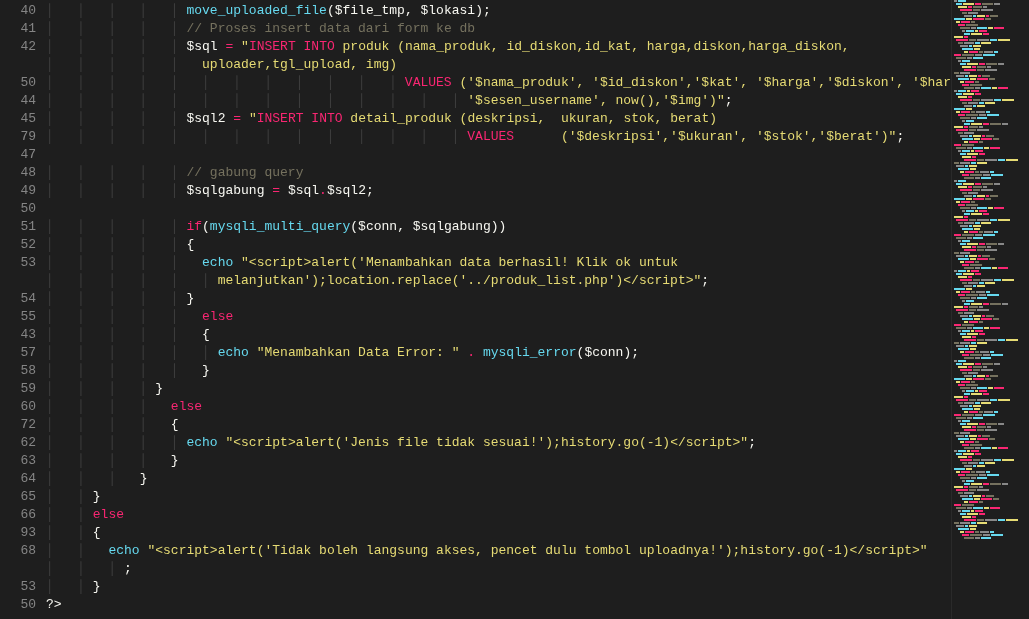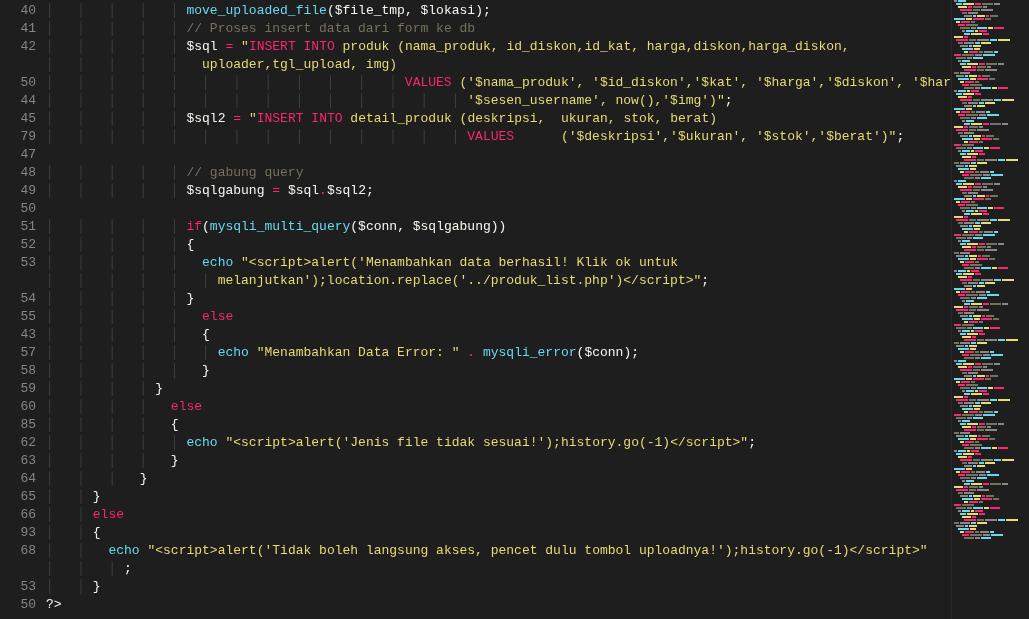--- a/index.html
+++ b/index.html
@@ -92,21 +92,21 @@
       <div>52</div>
       <div>53</div>
       <div></div>
       <div>54</div>
       <div>55</div>
       <div>43</div>
       <div>57</div>
       <div>58</div>
       <div>59</div>
       <div>60</div>
-      <div>85</div>
+      <div>72</div>
       <div>62</div>
       <div>63</div>
       <div>64</div>
       <div>65</div>
       <div>66</div>
       <div>93</div>
       <div>68</div>
       <div></div>
       <div>53</div>
       <div>50</div>

